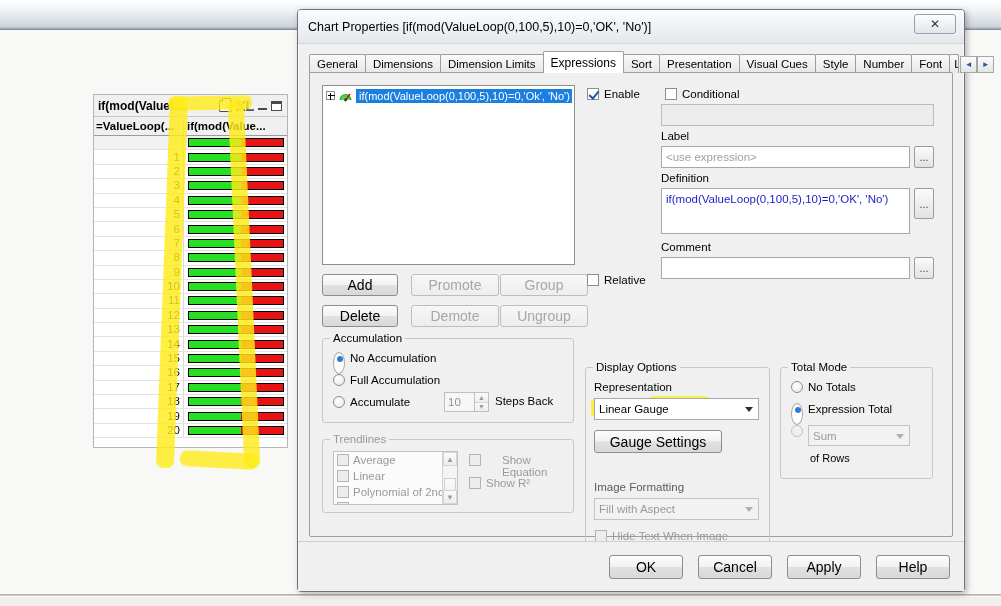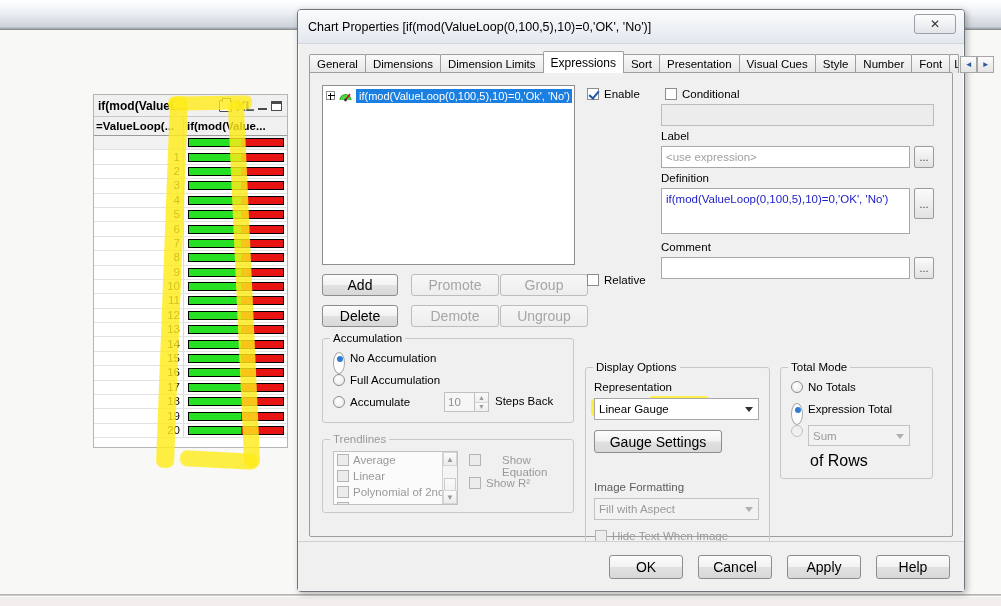--- a/index.html
+++ b/index.html
@@ -669,21 +669,21 @@
             <span class="radio sel"></span>
             <span>Expression Total</span>
           </div>
           <div class="ctl-row" style="position:absolute;left:10px;top:57px;">
             <span class="radio dis"></span>
             <div class="sel dis" style="width:102px;height:21px;">
               <span>Sum</span>
               <span class="arrowdn"></span>
             </div>
           </div>
-          <div style="position:absolute;left:29px;top:84px;font-size:16px;">of Rows</div>
+          <div style="position:absolute;left:29px;top:84px;font-size:11px;">of Rows</div>
         </div>
 
       </div>
     </div>
 
     <div class="dlg-footer">
       <div class="btn footbtn">OK</div>
       <div class="btn footbtn">Cancel</div>
       <div class="btn footbtn">Apply</div>
       <div class="btn footbtn">Help</div>

